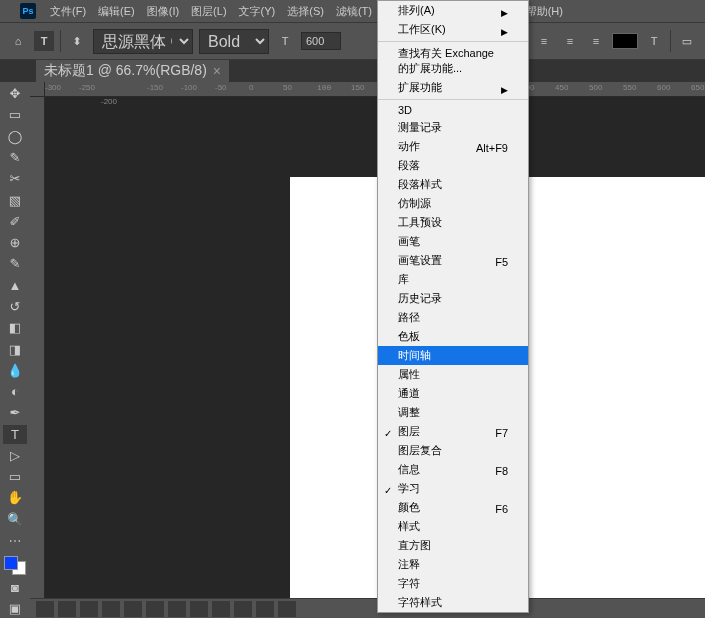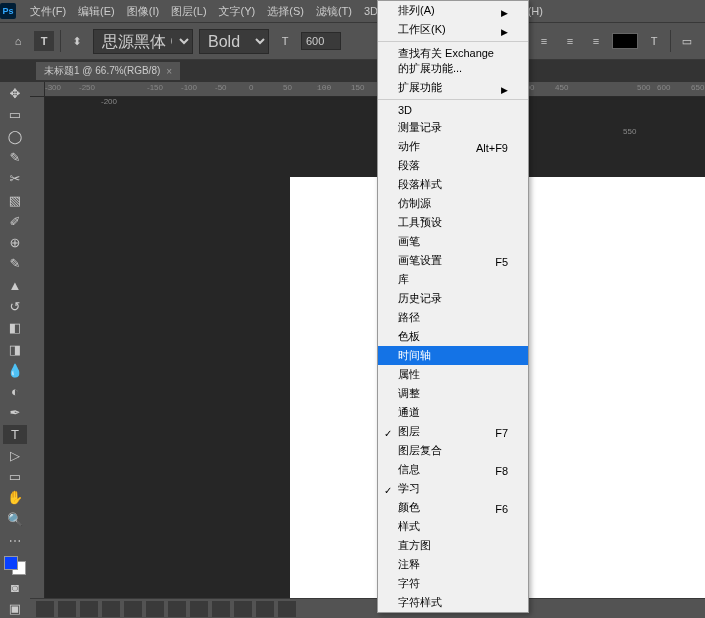--- a/index.html
+++ b/index.html
@@ -1,29 +1,29 @@
 <!DOCTYPE html>
 <html><head>
 <meta charset="utf-8">
 <style>
 * { margin: 0; padding: 0; box-sizing: border-box; font-family: "Microsoft YaHei", sans-serif; }
 body { width: 705px; height: 618px; background: #535353; overflow: hidden; position: relative; }
-.menubar { height: 22px; background: #535353; display: flex; align-items: center; padding: 0 0; font-size: 11px; color: #ccc; }
+.menubar { height: 22px; background: #535353; display: flex; align-items: center; padding: 0 20px; font-size: 11px; color: #ccc; }
 .ps-icon { width: 16px; height: 16px; background: #001e36; color: #31a8ff; display: flex; align-items: center; justify-content: center; font-size: 9px; font-weight: bold; border-radius: 2px; margin-right: 8px; }
 .menu-item { padding: 2px 6px; cursor: pointer; }
 .menu-item.active { background: #1473e6; color: #fff; }
 .toolbar { height: 38px; background: #535353; border-top: 1px solid #383838; border-bottom: 1px solid #383838; display: flex; align-items: center; padding: 0 8px; font-size: 11px; color: #ccc; gap: 6px; }
 .tb-home { width: 20px; height: 20px; display: flex; align-items: center; justify-content: center; }
 .tb-tool { width: 20px; height: 20px; background: #3a3a3a; display: flex; align-items: center; justify-content: center; font-weight: bold; }
 .tb-sep { width: 1px; height: 22px; background: #383838; }
 .tb-select { background: #3a3a3a; border: 1px solid #2a2a2a; color: #ccc; font-size: 16px; padding: 2px 4px; }
 .tb-input { width: 40px; background: #3a3a3a; border: 1px solid #2a2a2a; color: #ccc; font-size: 11px; padding: 2px 4px; }
 .tb-swatch { width: 26px; height: 16px; background: #000; border: 1px solid #666; }
 .tb-btn { width: 20px; height: 20px; display: flex; align-items: center; justify-content: center; }
-.tab-row { height: 22px; background: #333; display: flex; align-items: center; padding-left: 36px; font-size: 10px; color: #ccc; }
+.tab-row { height: 22px; background: #333; display: flex; align-items: center; padding-left: 36px; font-size: 14px; color: #ccc; }
 .tab { padding: 2px 8px; background: #535353; display: flex; align-items: center; gap: 6px; }
 .tab-close { color: #999; cursor: pointer; }
 .workspace { position: absolute; top: 82px; left: 0; right: 0; bottom: 0; display: flex; }
 .left-tools { width: 30px; background: #535353; display: flex; flex-direction: column; align-items: center; padding-top: 2px; gap: 2px; }
 .tool { width: 24px; height: 22px; display: flex; align-items: center; justify-content: center; color: #ccc; font-size: 13px; cursor: pointer; position: relative; }
 .tool.selected { background: #3a3a3a; }
 .swatches { width: 22px; height: 22px; position: relative; margin-top: 4px; }
 .sw-fg { position: absolute; top: 0; left: 0; width: 14px; height: 14px; background: #0840ff; border: 1px solid #999; }
 .sw-bg { position: absolute; bottom: 0; right: 0; width: 14px; height: 14px; background: #fff; border: 1px solid #999; }
 .canvas-area { flex: 1; background: #262626; position: relative; overflow: hidden; }
@@ -129,22 +129,22 @@
         <span style="left: 204px;">0</span>
         <span style="left: 238px;">50</span>
         <span style="left: 272px; font-family: Liberation Mono, monospace;">100</span>
         <span style="left: 306px;">150</span>
         <span style="left: 340px;">200</span>
         <span style="left: 374px;">250</span>
         <span style="left: 408px;">300</span>
         <span style="left: 442px;">350</span>
         <span style="left: 476px;">400</span>
         <span style="left: 510px;">450</span>
-        <span style="left: 544px; margin-left: 48px;">500</span>
-        <span style="left: 578px; margin-top: 44px;">550</span>
+        <span style="left: 544px;">500</span>
+        <span style="left: 578px;">550</span>
         <span style="left: 612px;">600</span>
         <span style="left: 646px;">650</span>
       </div>
     <div class="ruler-v"></div>
     <div class="canvas">
       
     </div>
   </div>
 </div>
 
@@ -222,24 +222,24 @@
     <div class="dd-item">
       <span>色板</span>
     </div>
     <div class="dd-item highlighted">
       <span>时间轴</span>
     </div>
     <div class="dd-item">
       <span>属性</span>
     </div>
     <div class="dd-item">
+      <span>通道</span>
+    </div>
+    <div class="dd-item">
       <span>调整</span>
-    </div>
-    <div class="dd-item">
-      <span>通道</span>
     </div>
     <div class="dd-item checked">
       <span>图层</span>
       <span>F7</span>
     </div>
     <div class="dd-item">
       <span>图层复合</span>
     </div>
     <div class="dd-item">
       <span>信息</span>

